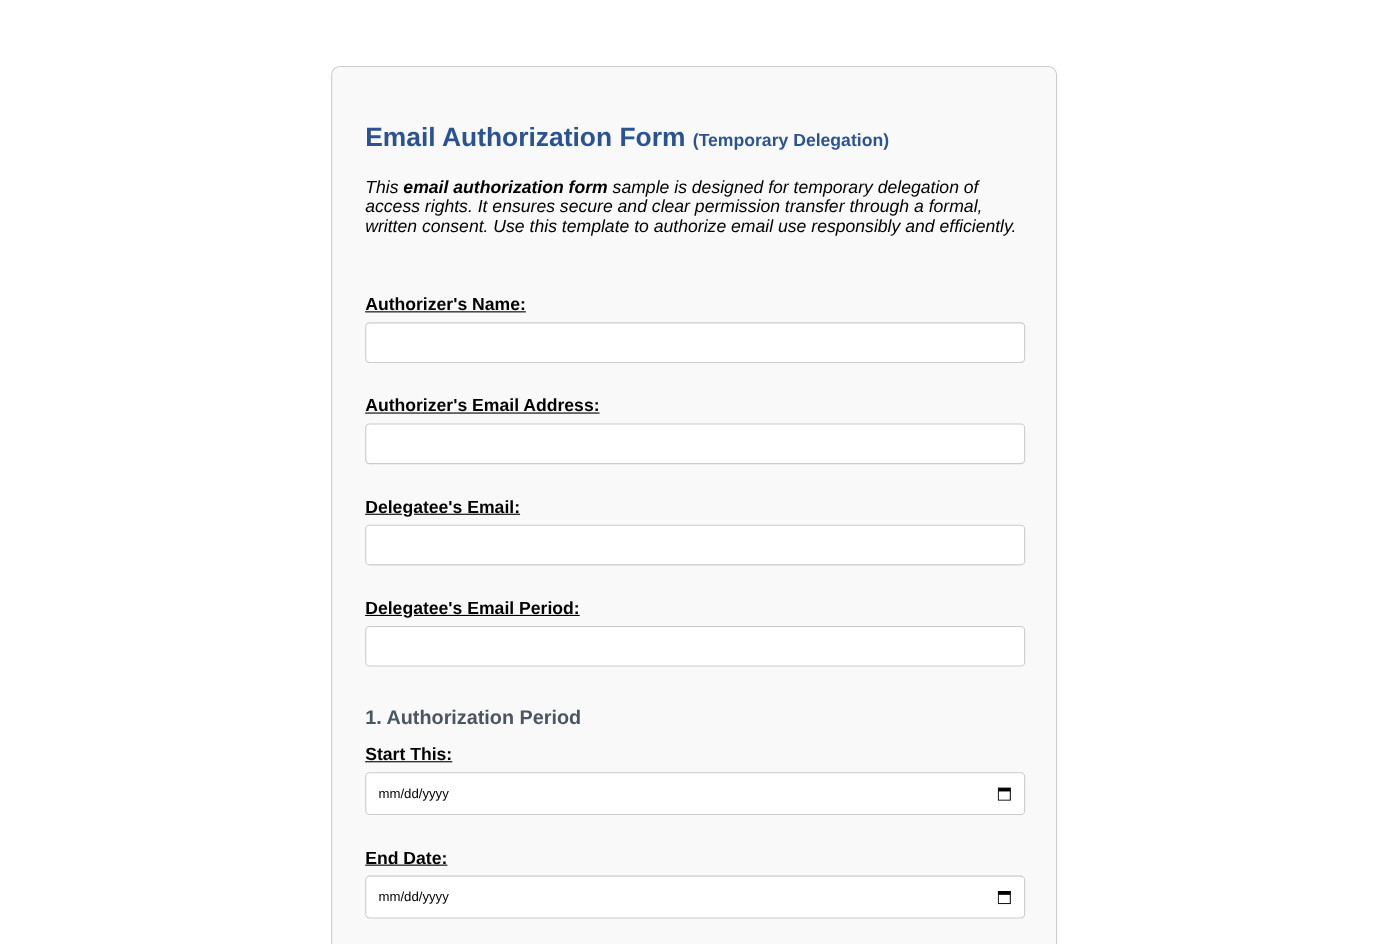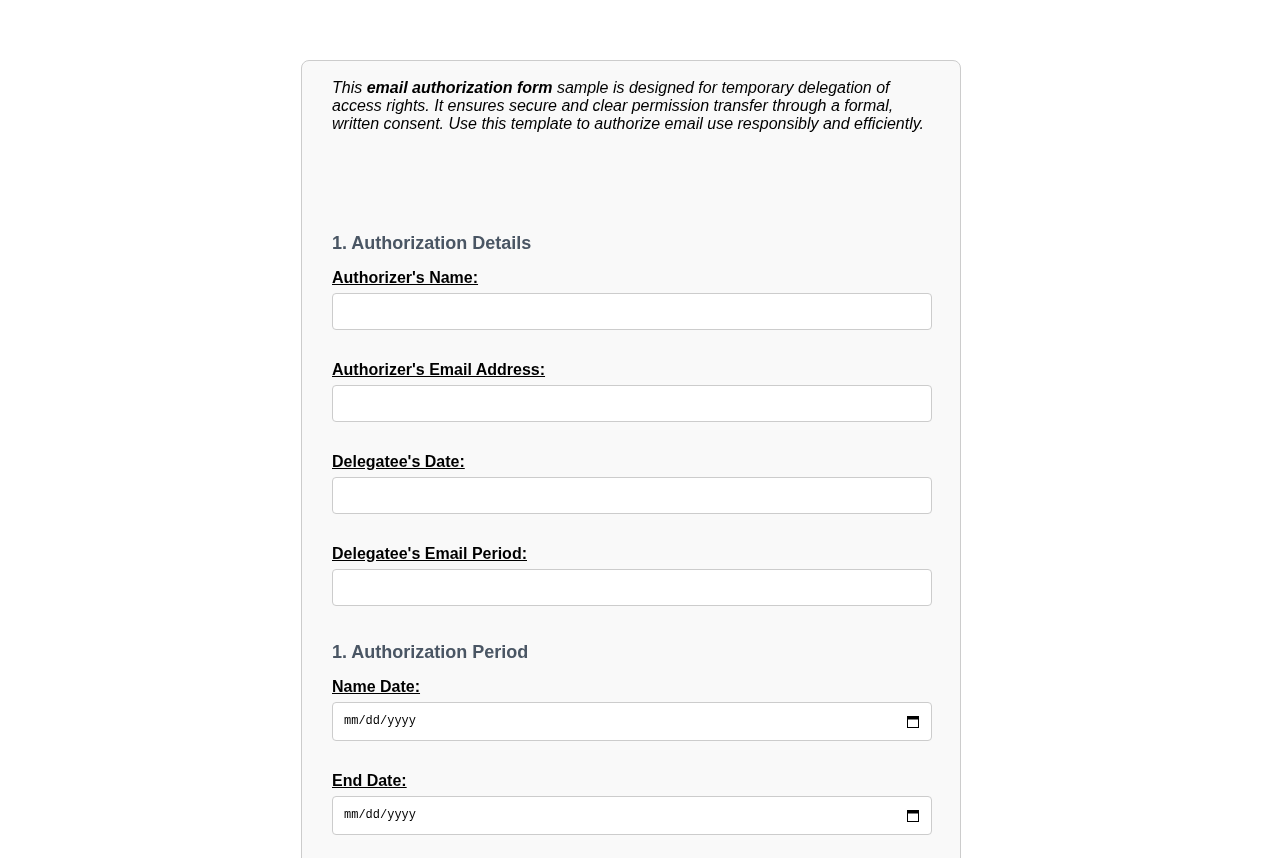--- a/index.html
+++ b/index.html
@@ -16,47 +16,47 @@
   .section { font-size: 18px; color: #4a5664; margin: 0; line-height: 22px; }
   .label { font-size: 16px; font-weight: bold; margin: 0; line-height: 20px; display: block; text-decoration: underline; }
   .input {
     display: block; width: 600px; height: 37px; box-sizing: border-box; margin: 0;
     border: 1px solid #cccccc; border-radius: 4px; background: #fff; font-family: "Liberation Sans", sans-serif; font-size: 14px; padding: 0 10px;
   }
   .date {
     position: relative; width: 600px; height: 39px; box-sizing: border-box;
     border: 1px solid #cccccc; border-radius: 4px; background: #fff;
   }
-  .date .ph { position: absolute; left: 11px; top: 11px; font-family: Liberation Mono, monospace; font-size: 12px; color: #000; }
+  .date .ph { position: absolute; left: 11px; top: 11px; font-family: Liberation Sans, sans-serif; font-size: 12px; color: #000; }
   .date .cal { position: absolute; right: 12px; top: 12px; width: 12px; height: 13px; }
   .abs { position: absolute; left: 30px; }
 </style>
 </head>
 <body>
 
 <div class="card">
+  <h1 class="title"><span>Email Authorization Form</span> <span class="sub">(Temporary Delegation)</span></h1>
   <p class="intro"><span>This </span><b>email authorization form</b><span> sample is designed for temporary delegation of access rights. It ensures secure and clear permission transfer through a formal, written consent. Use this template to authorize email use responsibly and efficiently.</span></p>
 
-  <h2 class="section abs" style="top:171px;">1. Authorization Details</h2>
 
   <label class="label abs" style="top:207px;">Authorizer's Name:</label>
   <input class="input abs" style="top: 232px;" type="text" value="">
 
   <label class="label abs" style="top:299px;">Authorizer's Email Address:</label>
   <input class="input abs" style="top: 324px;" type="text" value="">
 
-  <label class="label abs" style="top:391px;">Delegatee's Date:</label>
+  <label class="label abs" style="top:391px;">Delegatee's Email:</label>
   <input class="input abs" style="top: 416px;" type="text" value="">
 
   <label class="label abs" style="top:483px;">Delegatee's Email Period:</label>
   <input class="input abs" style="top: 508px;" type="text" value="">
 
   <h2 class="section abs" style="top:580px;">1. Authorization Period</h2>
 
-  <label class="label abs" style="top:616px;">Name Date:</label>
+  <label class="label abs" style="top:616px;">Start This:</label>
   <div class="date abs" style="top:641px;">
     <span class="ph">mm/dd/yyyy</span>
     <svg class="cal" viewBox="0 0 12 13">
         <rect x="0.5" y="1.5" width="11" height="11" fill="none" stroke="#000" stroke-width="1"></rect>
         <rect x="0.5" y="1.5" width="11" height="3" fill="#000"></rect>
       </svg>
   </div>
 
   <label class="label abs" style="top:710px;">End Date:</label>
   <div class="date abs" style="top:735px;">

